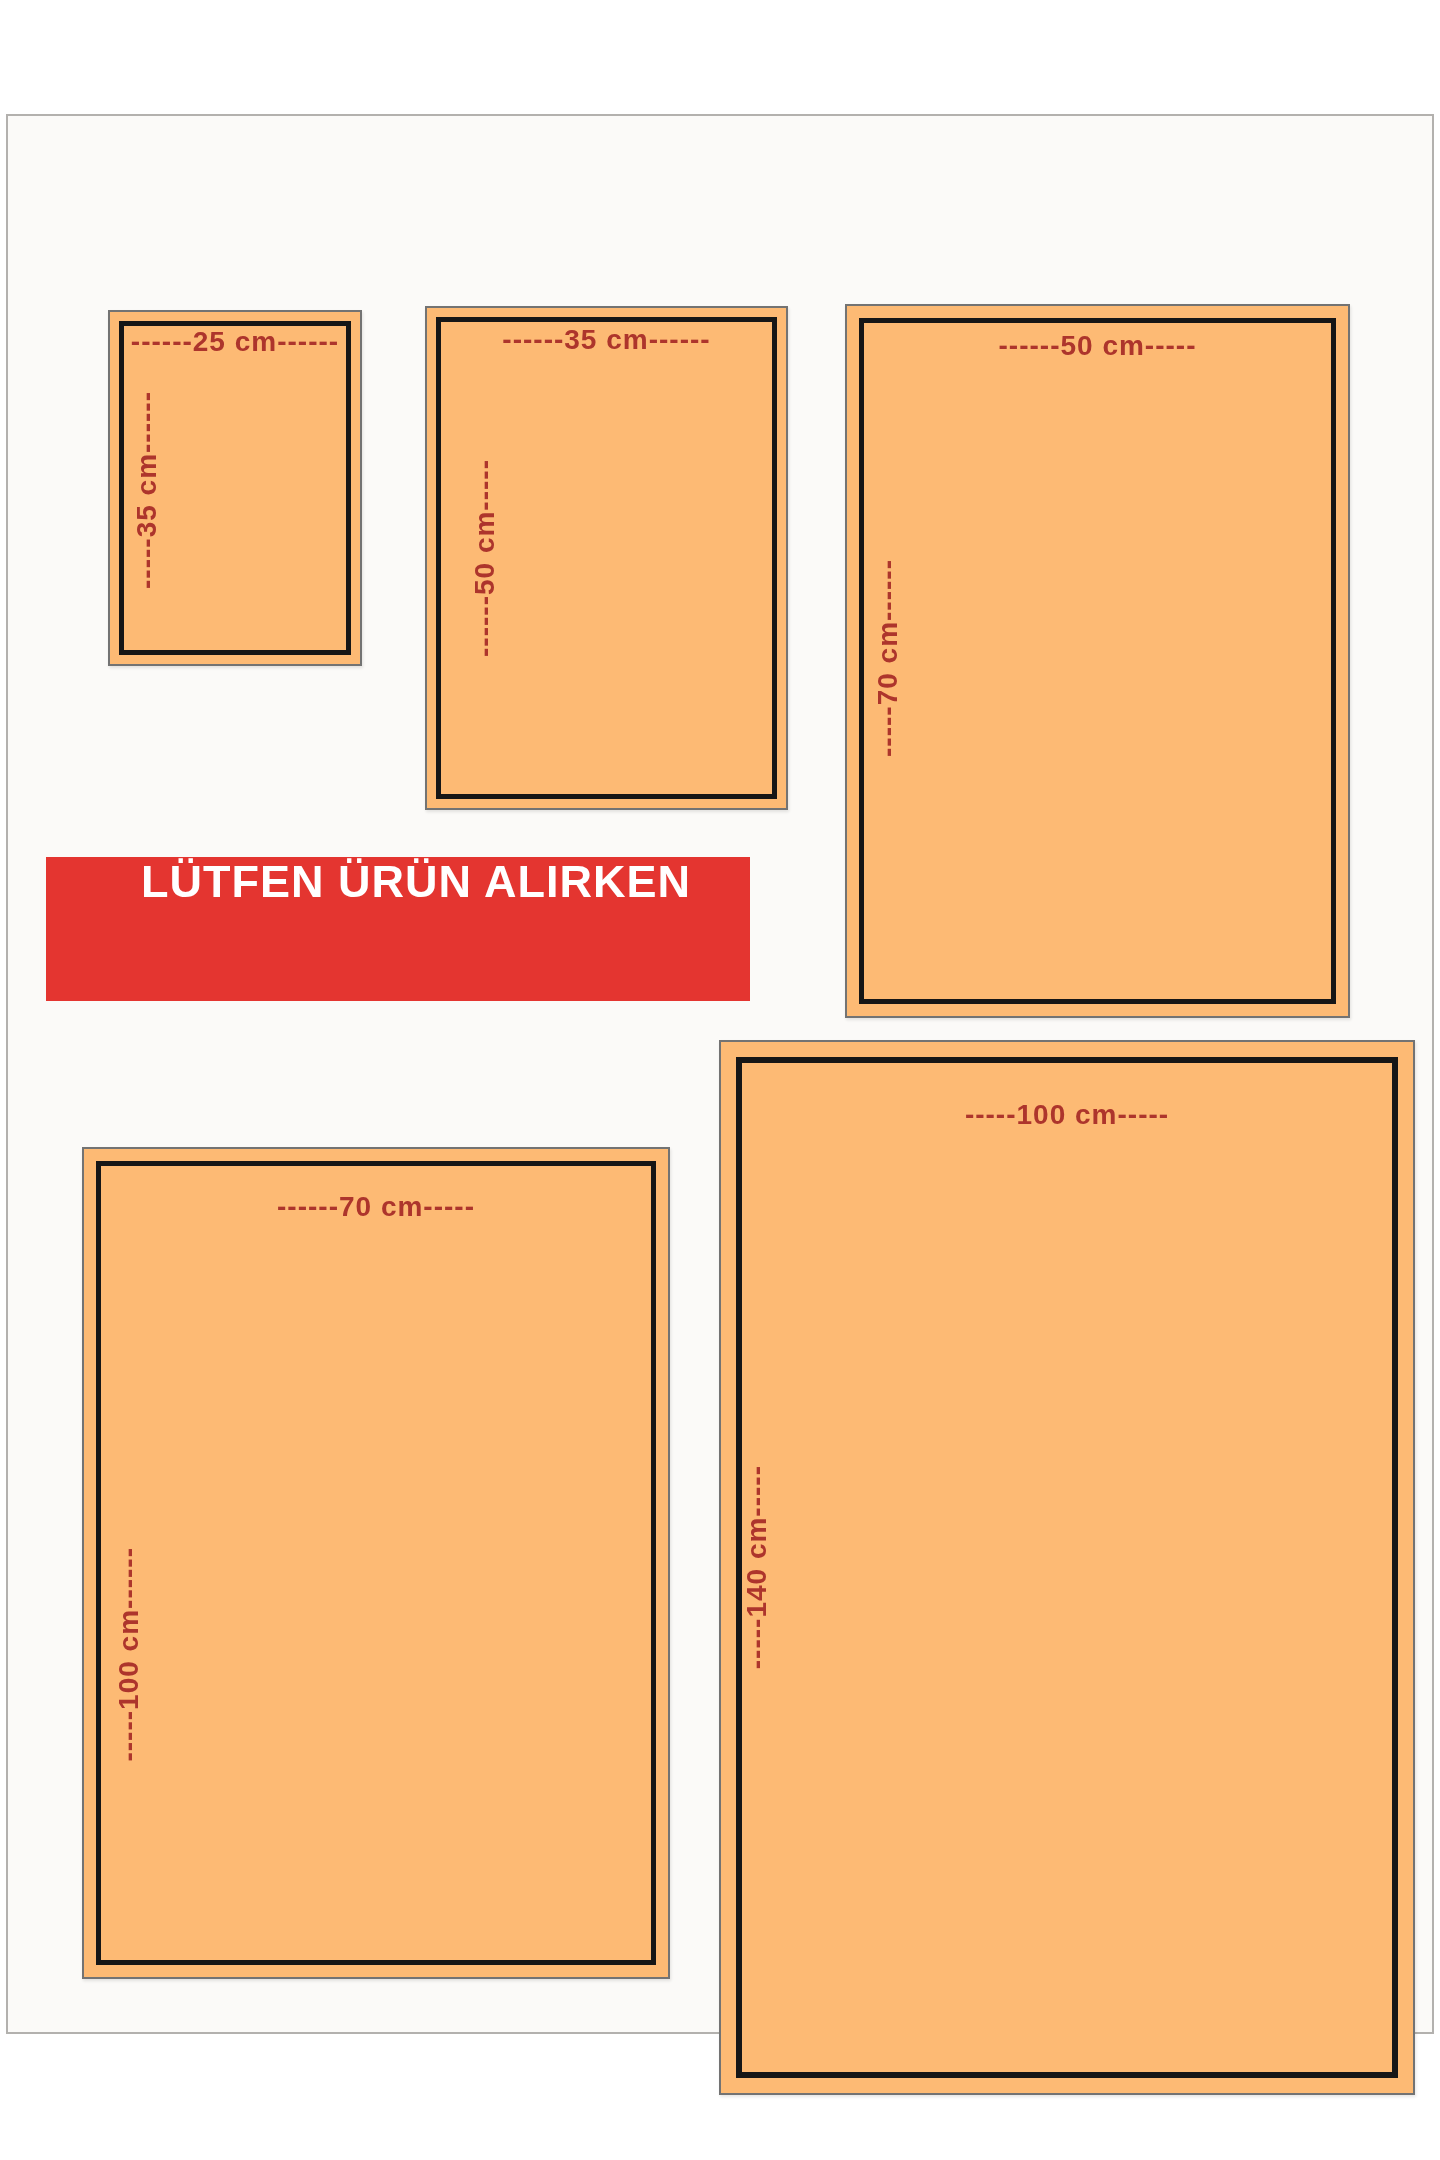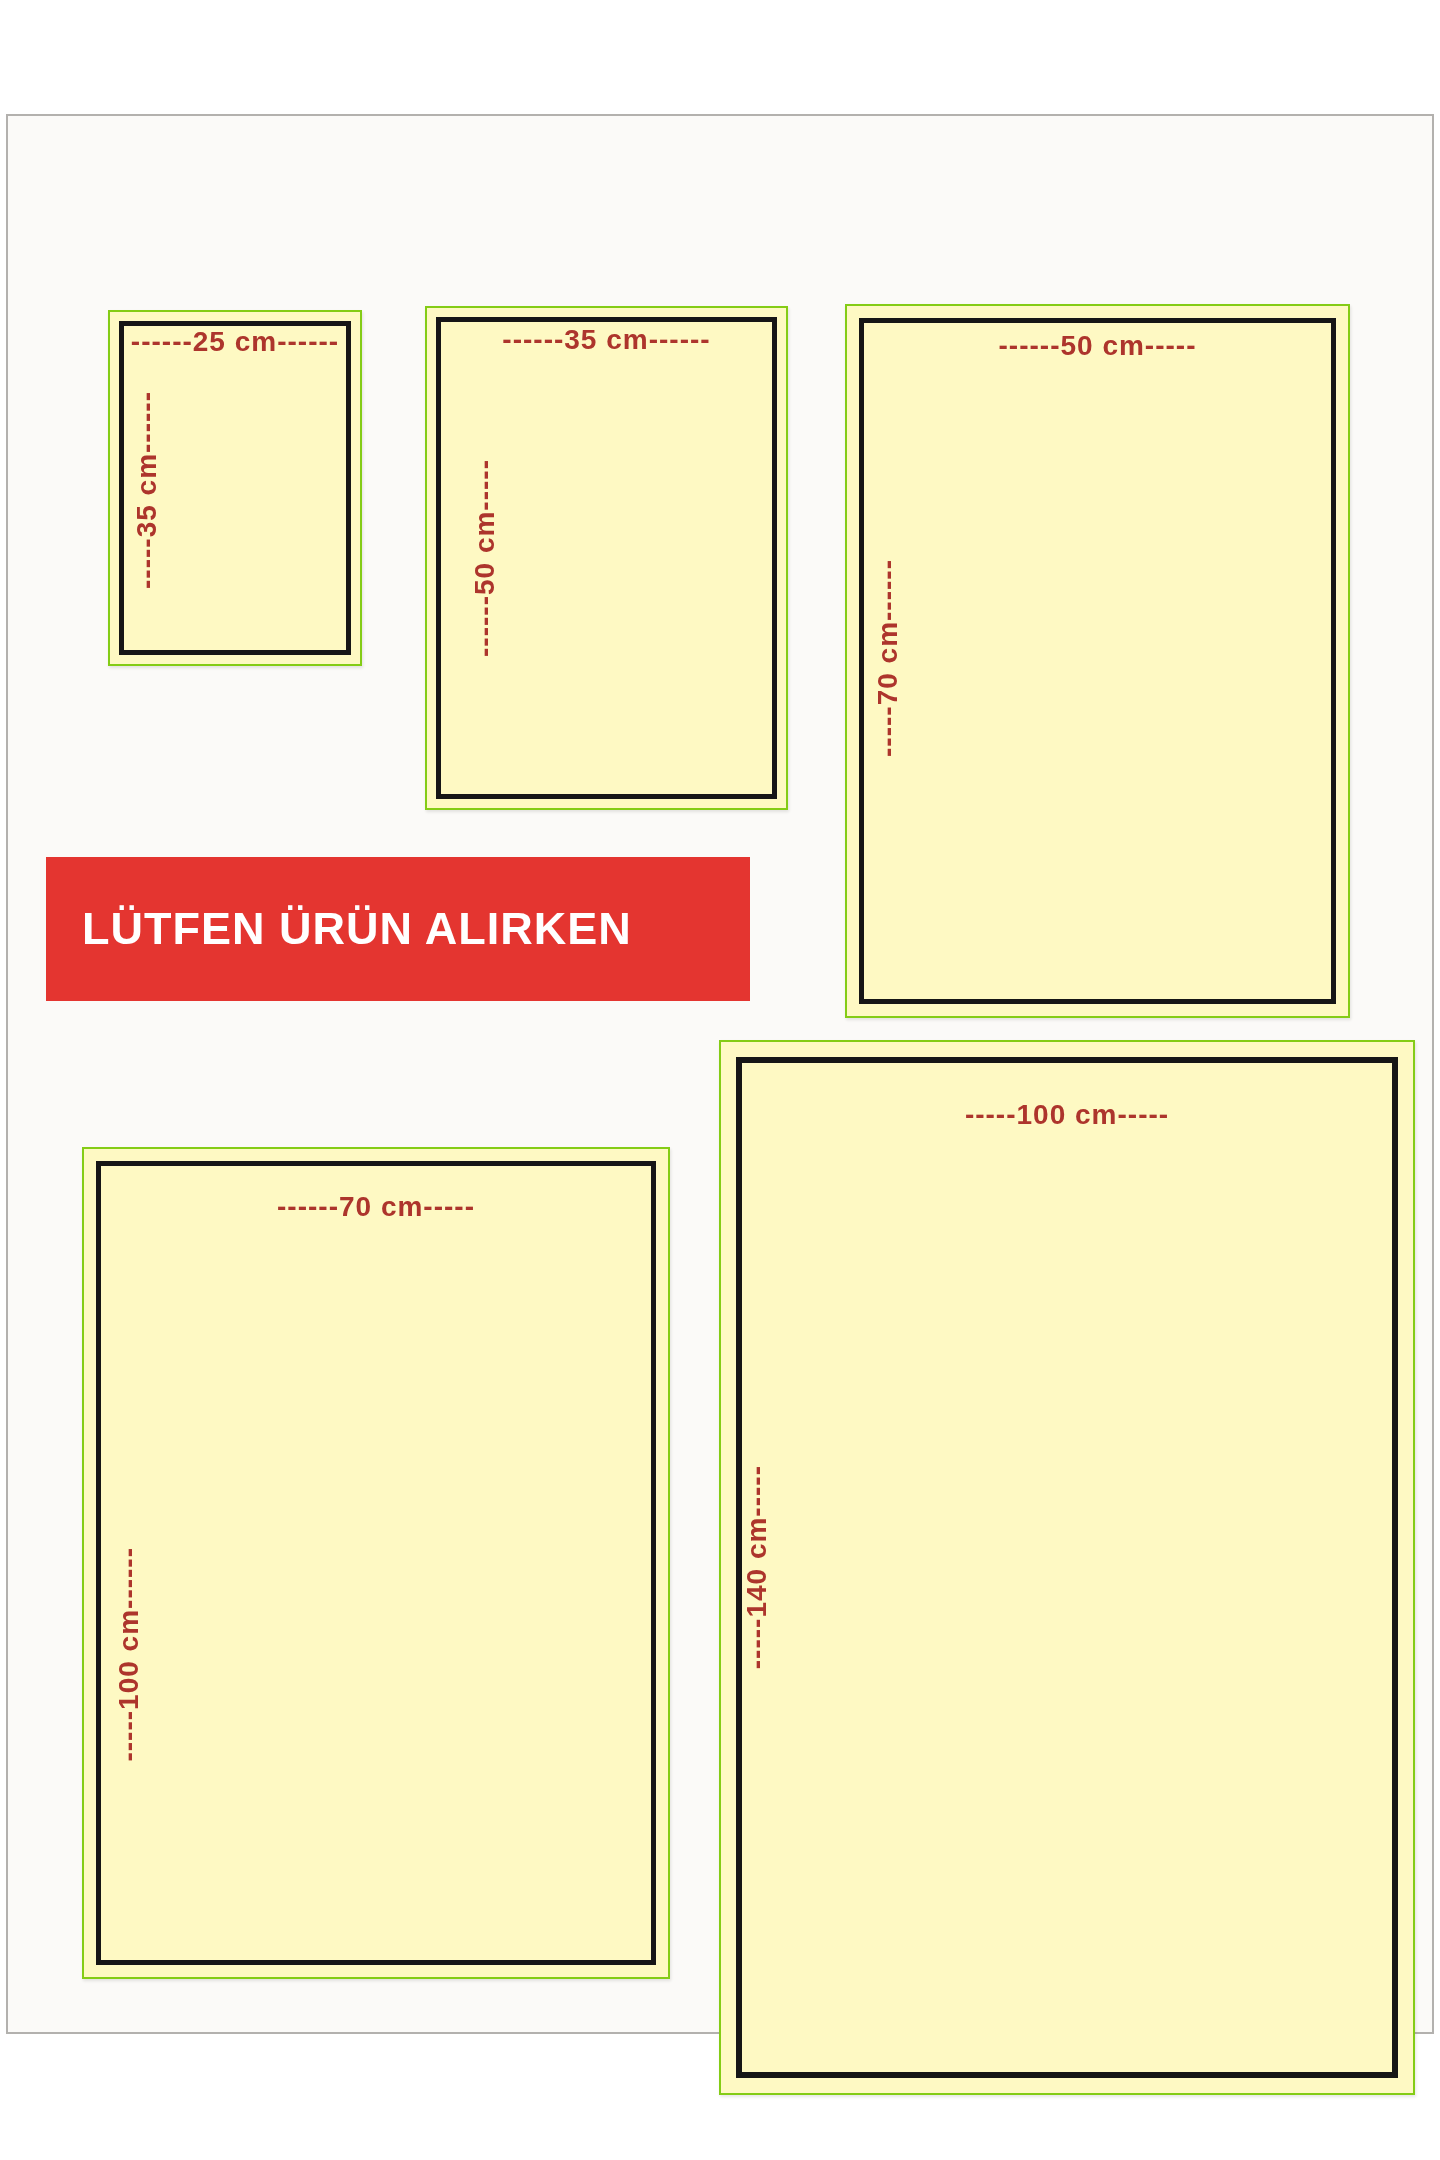--- a/index.html
+++ b/index.html
@@ -7,21 +7,21 @@
     width:1440px;height:2160px;position:relative;background:#ffffff;
     font-family:"Liberation Sans","DejaVu Sans",sans-serif;overflow:hidden;
   }
   
   .sheet{
     position:absolute;left:6px;top:114px;width:1424px;height:1916px;
     border:2px solid #b3b1ae;background:#fbfaf8;
   }
   
   .frame{
-    position:absolute;background:#fef9c3;border:2px solid #84cc16;
+    position:absolute;background:#fdba74;border:2px solid #737373;
     box-shadow:1px 2px 3px rgba(0,0,0,0.10);
   }
   .frame .inner{
     position:absolute;border:5px solid #161616;background:transparent;
   }
   .frame.small .inner{left:9px;top:9px;right:9px;bottom:9px;}
   .frame.mid   .inner{left:12px;top:12px;right:12px;bottom:12px;}
   .frame.large .inner{left:15px;top:15px;right:15px;bottom:15px;border-width:6px;}
   
   .r1{left:100px;top:194px;width:250px;height:352px;}
@@ -48,21 +48,21 @@
   }
   .r1 .vanchor{left:37px;top:178px;}
   .r2 .vanchor{left:58px;top:250px;}
   .r3 .vanchor{left:41px;top:352px;}
   .r4 .vanchor{left:45px;top:505px;}
   .r5 .vanchor{left:36px;top:525px;}
   
   .banner{
     position:absolute;left:38px;top:741px;width:704px;height:144px;
     background:var(--banner-bg,#e43530);
-    display:flex;flex-direction:column;justify-content:center;
+    display:flex;flex-direction:row;justify-content:center;
     padding-left:36px;box-sizing:border-box;gap:10px;
   }
   .banner .bline{
     color:var(--banner-fg,#ffffff);font-weight:bold;font-size:45px;
     line-height:1.1;letter-spacing:1px;white-space:nowrap;
   }
 </style>
 </head>
 <body>
 

